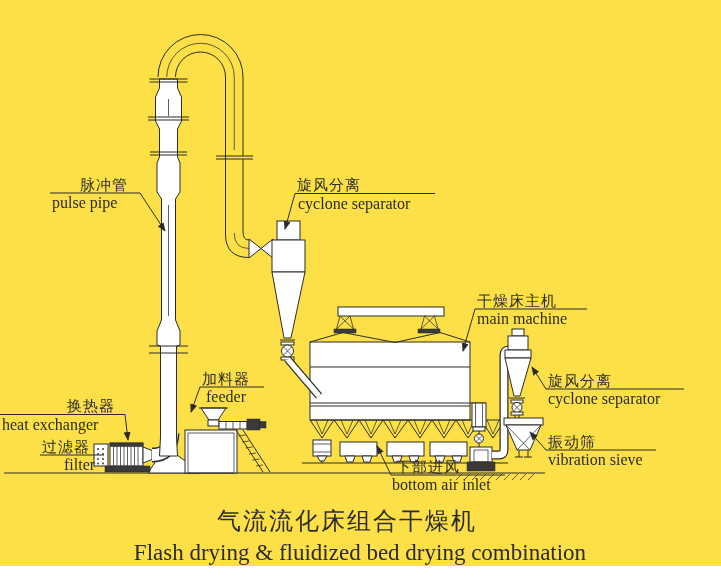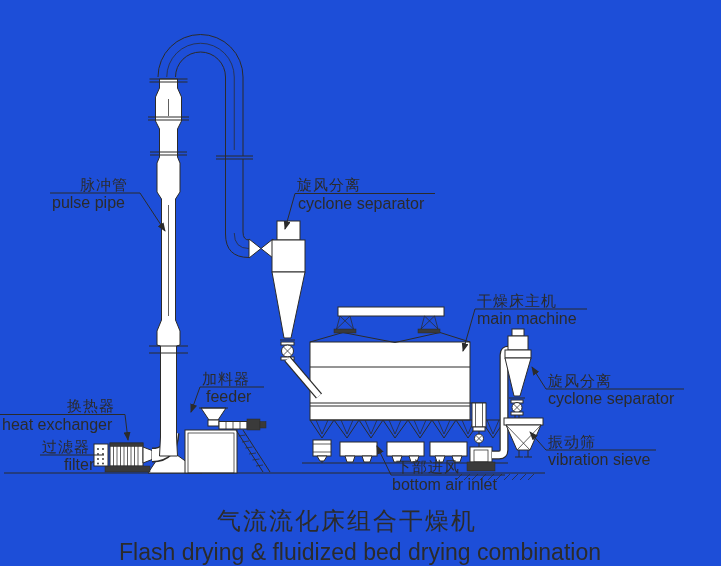--- a/index.html
+++ b/index.html
@@ -1,17 +1,17 @@
 <!DOCTYPE html>
 <html><head>
 <meta charset="utf-8">
 <style>
   html,body{margin:0;padding:0;background:#fff;}
-  .stage{position:relative;width:721px;height:566px;background:#1d4ed8;overflow:hidden;
-         font-family:Liberation Sans, sans-serif;}
+  .stage{position:relative;width:721px;height:566px;background:#fde047;overflow:hidden;
+         font-family:Liberation Serif, serif;}
   svg{display:block}
   text{fill:#2b2b2b;}
   .zh{font-size:15px;letter-spacing:1px;}
   .en{font-size:16px;}
   .title-zh{font-size:24px;letter-spacing:2px;}
   .title-en{font-size:23px;}
   .ln{stroke:#2b2b2b;stroke-width:1;fill:none;}
   .lnthin{stroke:#2b2b2b;stroke-width:.75;fill:none;}
   .wfill{fill:#fff;stroke:#2b2b2b;stroke-width:1;}
   .dark{fill:#3a3a3a;stroke:#2b2b2b;stroke-width:.5;}

